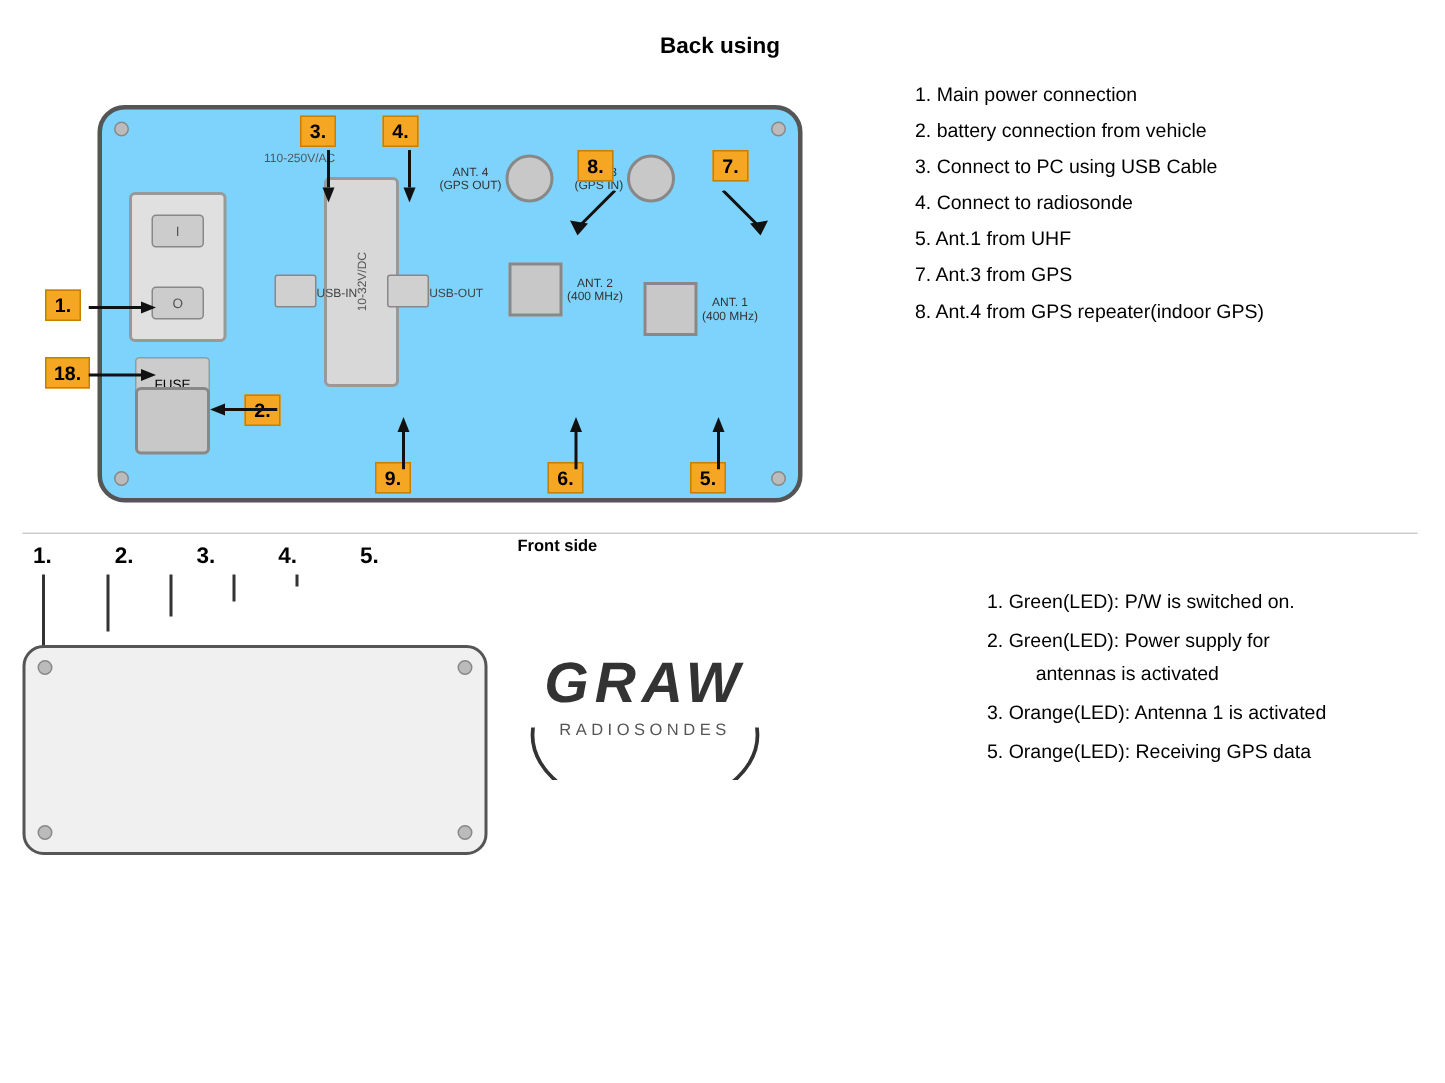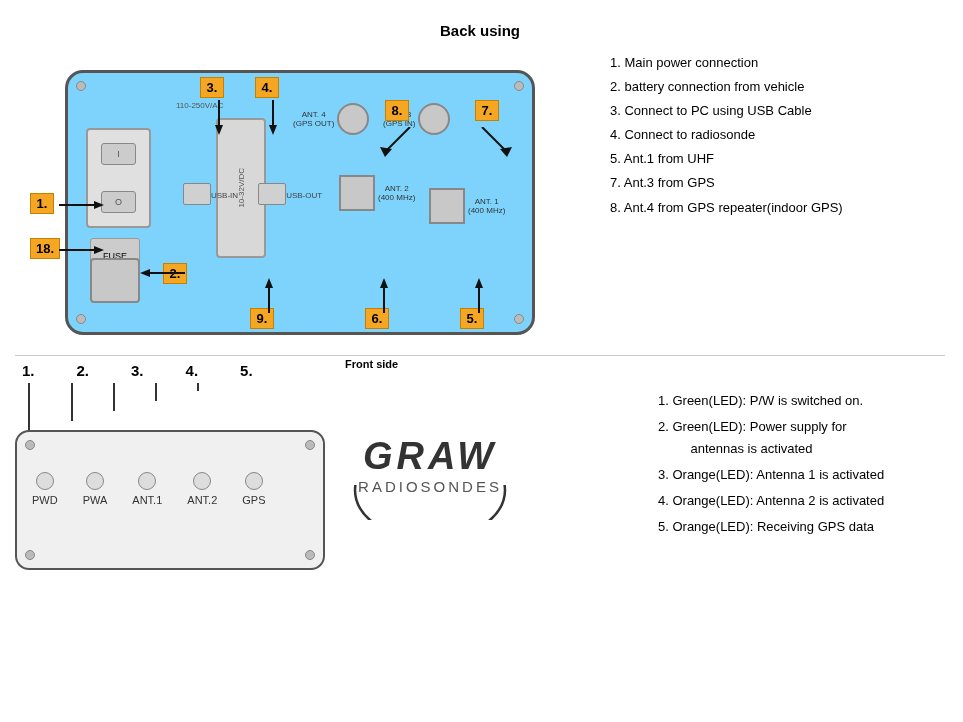--- a/index.html
+++ b/index.html
@@ -480,63 +480,40 @@
 
   <div class="front-side-title">Front side</div>
 
   <div style="position:absolute;top:430px;left:15px;width:310px;height:140px;border:2.5px solid #555;border-radius:14px;background:#f0f0f0;">
 
     <div class="screw" style="top:8px;left:8px;"></div>
     <div class="screw" style="top:8px;right:8px;"></div>
     <div class="screw" style="bottom:8px;left:8px;"></div>
     <div class="screw" style="bottom:8px;right:8px;"></div>
 
-    <div style="position:absolute;top:40px;left:15px;display:flex;gap:25px;align-items:center;">
-      <div class="led-item">
-        <div class="led-circle"></div>
-        <span class="led-label-text">PWD</span>
-      </div>
-      <div class="led-item">
-        <div class="led-circle"></div>
-        <span class="led-label-text">PWA</span>
-      </div>
-      <div class="led-item">
-        <div class="led-circle"></div>
-        <span class="led-label-text">ANT.1</span>
-      </div>
-      <div class="led-item">
-        <div class="led-circle"></div>
-        <span class="led-label-text">ANT.2</span>
-      </div>
-      <div class="led-item">
-        <div class="led-circle"></div>
-        <span class="led-label-text">GPS</span>
-      </div>
-    </div>
   </div>
 
   <div class="graw-logo">
     <div style="position:relative;width:160px;height:90px;overflow:hidden;">
 
       <svg width="160" height="90" viewBox="0 0 160 90" style="position:absolute;top:0;left:0;">
         <ellipse cx="80" cy="60" rx="75" ry="50" fill="none" stroke="#333" stroke-width="2.5"></ellipse>
         <rect x="0" y="0" width="160" height="55" fill="white"></rect>
       </svg>
       <div style="position:absolute;top:5px;left:0;width:160px;text-align:center;">
         <span style="font-size:38px;font-weight:bold;letter-spacing:4px;color:#333;font-style:italic;">GRAW</span>
       </div>
       <div style="position:absolute;top:48px;left:0;width:160px;text-align:center;">
-        <span style="font-size:15px;letter-spacing:3px;color:#555;">RADIOSONDES</span>
+        <span style="font-size:11px;letter-spacing:3px;color:#555;">RADIOSONDES</span>
       </div>
     </div>
   </div>
 
   <div class="front-desc">
     <ol>
       <li>1. Green(LED): P/W is switched on.</li>
       <li>2. Green(LED): Power supply for<br>&nbsp;&nbsp;&nbsp;&nbsp;antennas is activated</li>
       <li>3. Orange(LED): Antenna 1 is activated</li>
-      <li>4. Orange(LED): Antenna 2 is activated</li>
       <li>5. Orange(LED): Receiving GPS data</li>
     </ol>
   </div>
 
 </div>
 
 </body></html>

